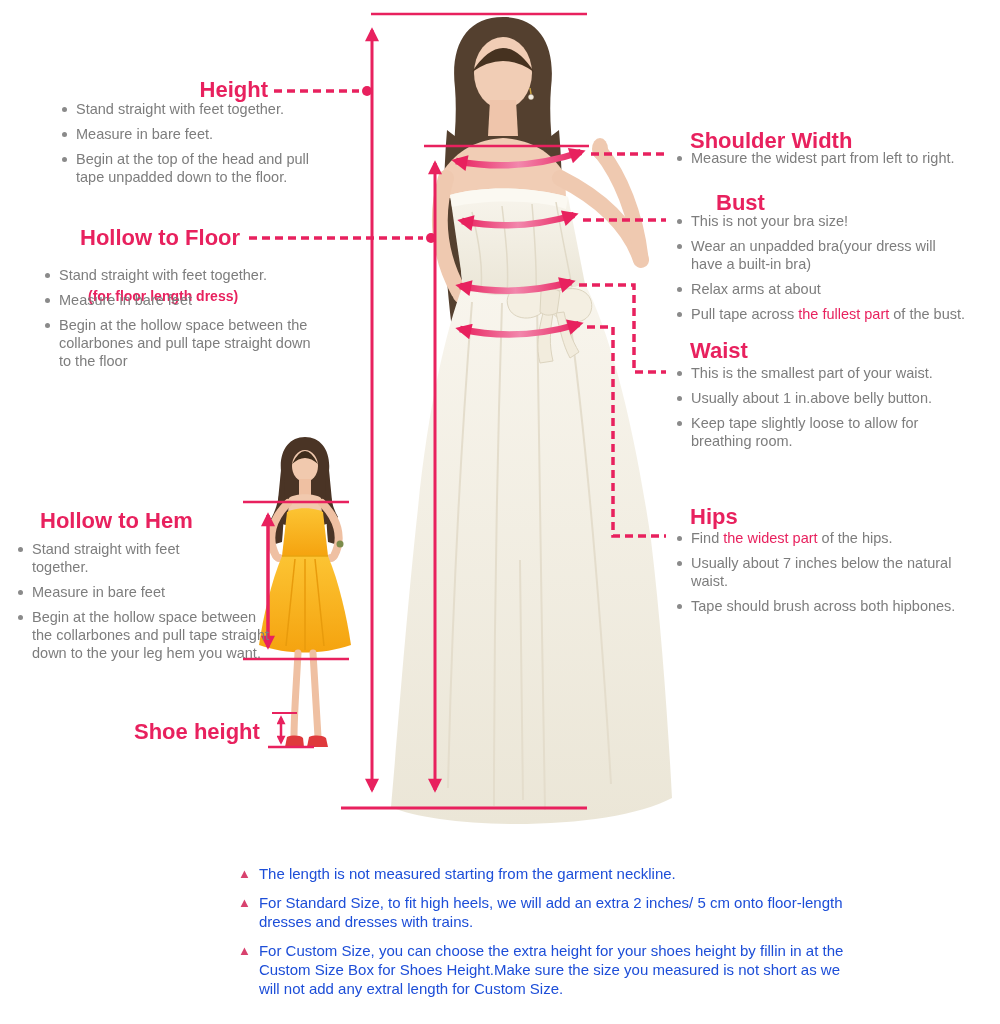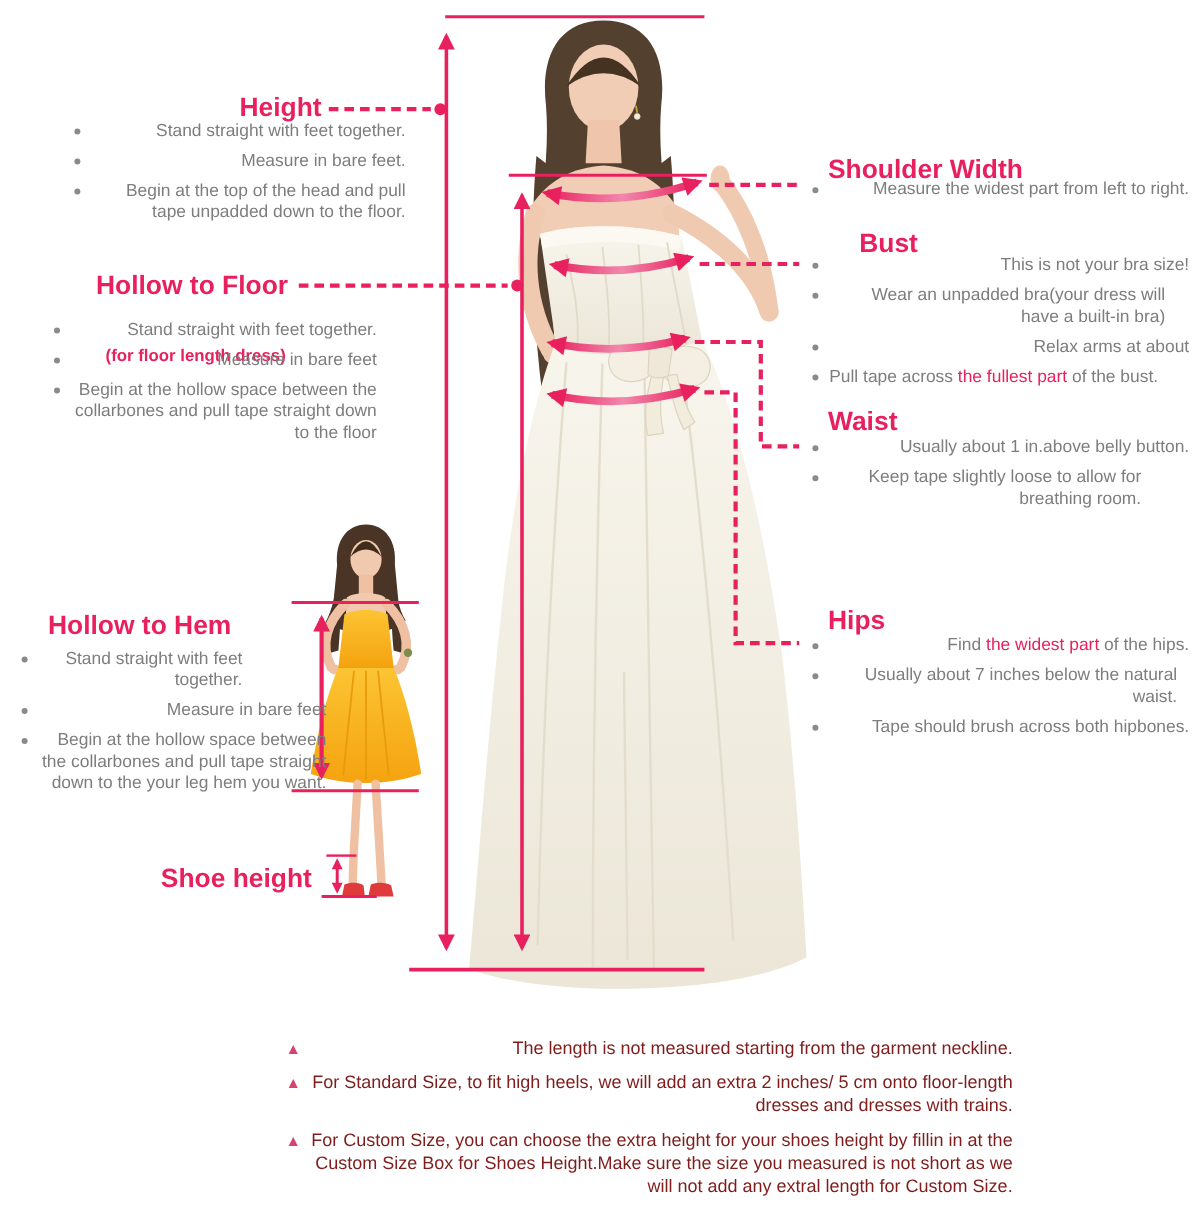--- a/index.html
+++ b/index.html
@@ -1,32 +1,32 @@
 <!DOCTYPE html>
 <html><head>
 <meta charset="utf-8">
 <style>
   html,body{margin:0;padding:0;background:#fff;}
   .stage{position:relative;width:1000px;height:1024px;background:#ffffff;overflow:hidden;
-         font-family:"Liberation Sans", sans-serif;text-align:right;}
+         font-family:"Liberation Sans", sans-serif;}
   .artwork{position:absolute;left:0;top:0;z-index:0;}
   .sec-title{position:absolute;z-index:2;font-size:22px;font-weight:bold;color:#E8215E;white-space:nowrap;}
   .sub-title{position:absolute;z-index:2;font-size:14px;font-weight:bold;color:#E8215E;white-space:nowrap;margin-top:40px;}
   .bullets{position:absolute;z-index:2;}
   .bi{display:flex;align-items:flex-start;margin-bottom:7px;}
   .dot{flex:0 0 auto;width:5px;height:5px;border-radius:50%;background:#8A8A8A;margin:7px 9px 0 0;}
   .bt{font-size:14.5px;line-height:18px;color:#7D7D7D;}
   .hl{color:#E8215E;}
   .w170{width:170px;} .w240{width:240px;} .w255{width:255px;} .w260{width:260px;}
   .w262{width:262px;} .w280{width:280px;} .w290{width:290px;} .w300{width:300px;}
   .nowrap{white-space:nowrap;}
   .notes{position:absolute;z-index:2;left:238px;top:864px;width:612px;}
   .note{display:flex;align-items:flex-start;margin-bottom:10px;}
   .tri{flex:0 0 auto;color:#D8426E;font-size:13px;line-height:19px;margin-right:8px;}
-  .nt{font-size:15px;line-height:19px;color:#7f1d1d;width:585px;}
+  .nt{font-size:15px;line-height:19px;color:#1d4ed8;width:585px;}
 </style>
 </head>
 <body>
 
 <div class="stage">
 
   <svg class="artwork" width="1000" height="1024" viewBox="0 0 1000 1024">
     <defs>
       <marker id="ah" viewBox="0 0 10 10" refX="8" refY="5" markerUnits="userSpaceOnUse" markerWidth="17" markerHeight="14" orient="auto-start-reverse">
         <path d="M0,0 L10,5 L0,10 Z" fill="#E8215E"></path>
@@ -227,20 +227,24 @@
     <div class="bi">
         <span class="dot"></span>
         <span class="bt nowrap"><span>Pull tape across </span><span class="hl">the fullest part</span><span> of the bust.</span></span>
       </div>
   </div>
 
   <div class="sec-title" style="left:690px;top:338px;">Waist</div>
   <div class="bullets" style="left:677px;top:364px;">
     <div class="bi">
         <span class="dot"></span>
+        <span class="bt w300">This is the smallest part of your waist.</span>
+      </div>
+    <div class="bi">
+        <span class="dot"></span>
         <span class="bt w300">Usually about 1 in.above belly button.</span>
       </div>
     <div class="bi">
         <span class="dot"></span>
         <span class="bt w260">Keep tape slightly loose to allow for breathing room.</span>
       </div>
   </div>
 
   <div class="sec-title" style="left:690px;top:504px;">Hips</div>
   <div class="bullets" style="left:677px;top:529px;">

